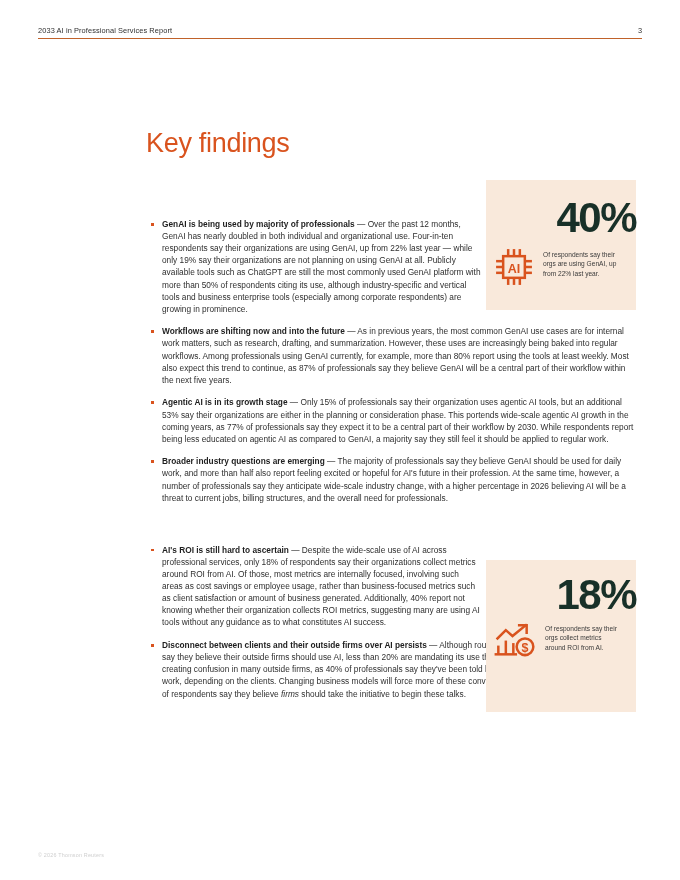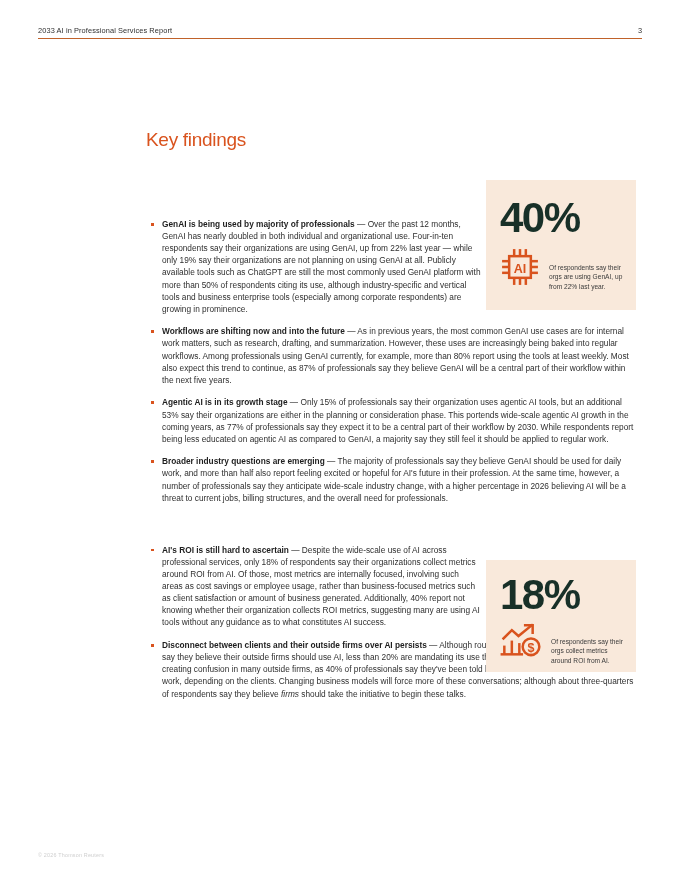--- a/index.html
+++ b/index.html
@@ -27,21 +27,21 @@
   .header-page{
     font-size:7.4px;color:#2f2f2f;
   }
   .header-rule{
     height:1px;background:#c0622a;width:100%;
   }
 
   
   .key-title{
     position:absolute;left:146px;top:130px;
-    font-size:19px;line-height:1;
+    font-size:27px;line-height:1;
     color:#d9531e;
     font-weight:400;
     letter-spacing:-.3px;
   }
 
   
   .content{
     position:absolute;left:150px;top:178px;width:486px;
   }
   ul.findings{
@@ -65,34 +65,35 @@
   li b{font-weight:bold;color:#1e1e1e;}
   li i{}
 
   
   .callout{
     position:absolute;
     background:#f9e9db;
     box-sizing:border-box;
   }
   .callout.one{left:486px;top:180px;width:150px;height:130px;}
-  .callout.two{left:486px;top:560px;width:150px;height:112px;}
+  .callout.two{left:486px;top:560px;width:150px;height:152px;}
 
   .stat-number{
     color:#183028;
     font-weight:bold;
     letter-spacing:-1.5px;
     line-height:1;
+    text-align:right;
   }
   .callout.one .stat-number{font-size:42px;padding:17px 0 0 14px;}
   .callout.two .stat-number{font-size:42px;padding:14px 0 0 14px;}
 
   .stat-body{
-    display:flex;align-items:flex-end;
-    padding:8px 10px 0 14px;
+    display:flex;align-items:flex-start;
+    padding:8px 10px 0 8px;
     gap:9px;
   }
   .callout.two .stat-body{padding-top:5px;}
   .stat-caption{
     font-size:6.6px;
     line-height:1.42;
     color:#3a3a3a;
     width:78px;
     padding-top:3px;
   }

